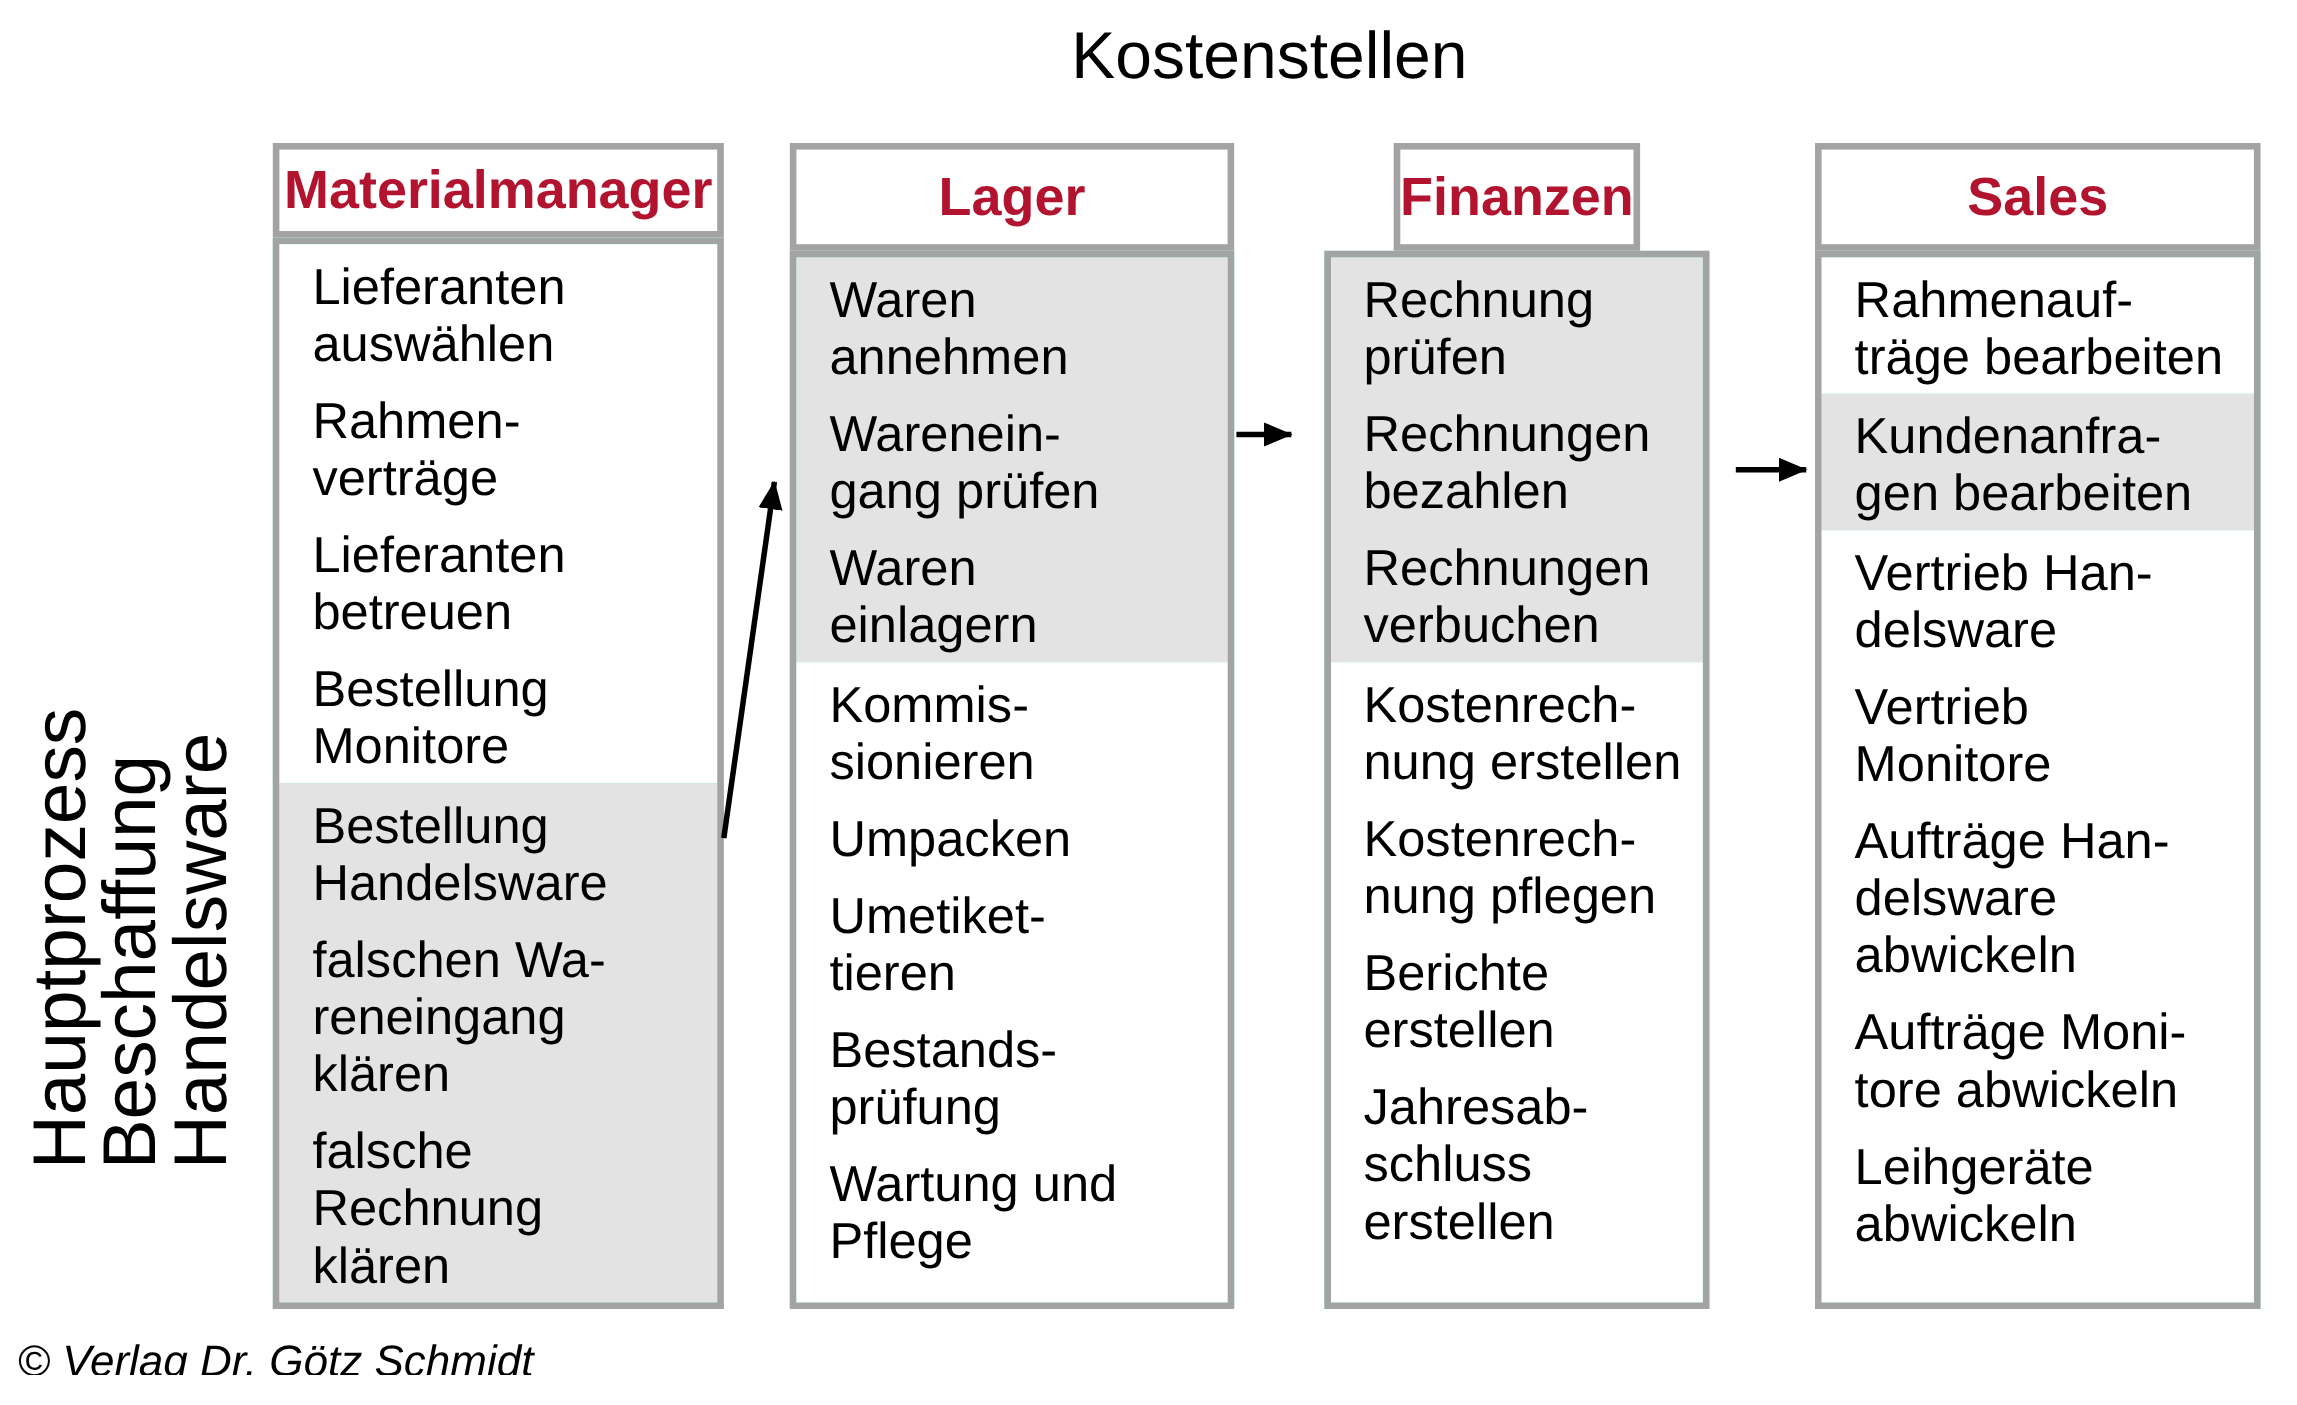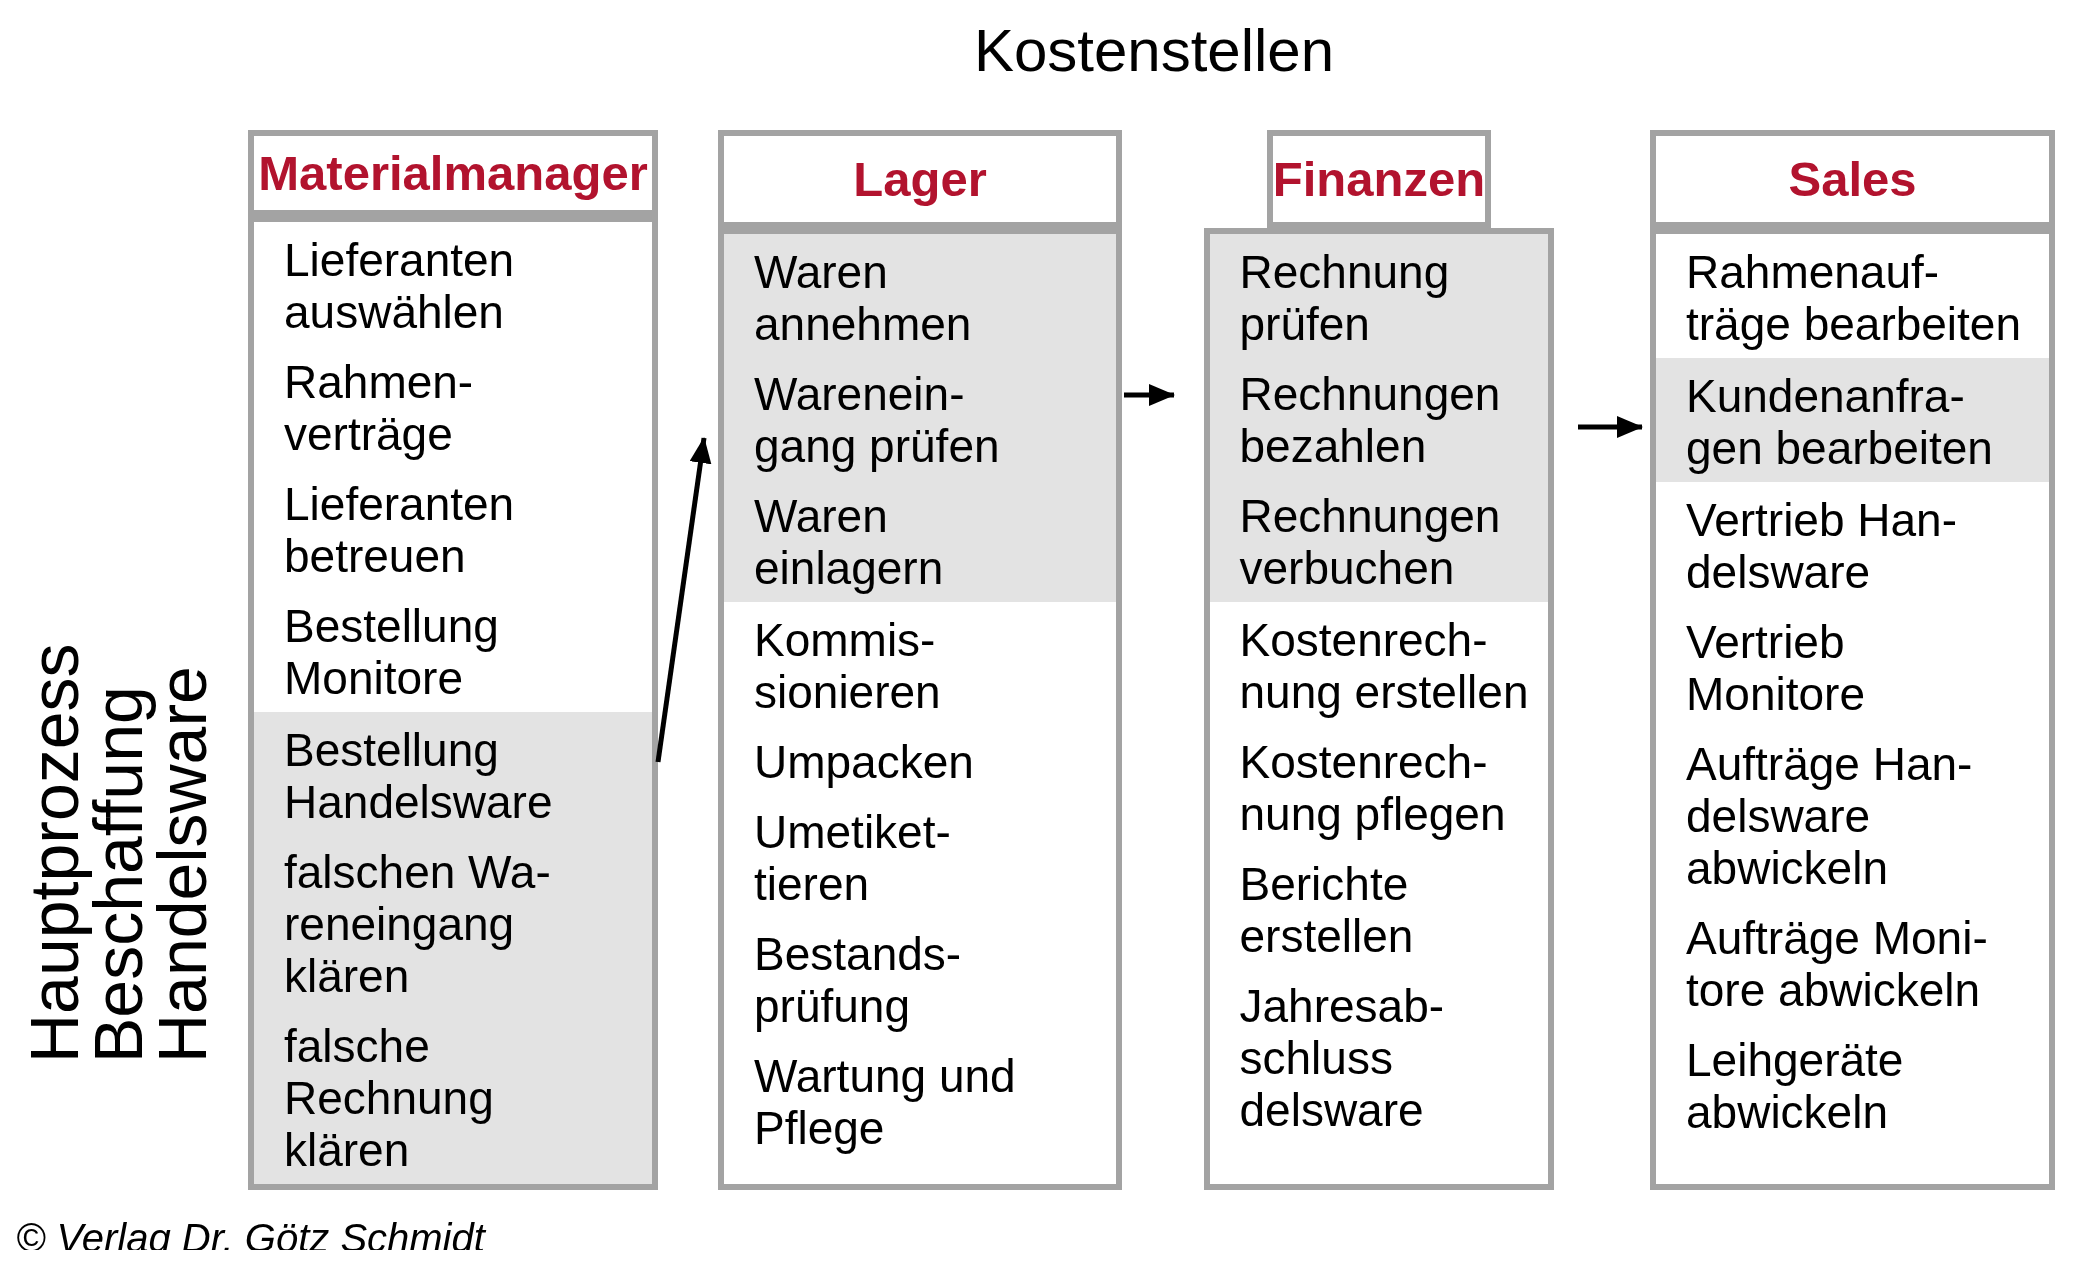--- a/index.html
+++ b/index.html
@@ -165,21 +165,21 @@
           </div>
           <div class="segment">
             <div class="item">Kostenrech-
 nung erstellen</div>
             <div class="item">Kostenrech-
 nung pflegen</div>
             <div class="item">Berichte
 erstellen</div>
             <div class="item">Jahresab-
 schluss
-delsware</div>
+erstellen</div>
           </div>
         </div>
       </div>
       <div class="column">
         <div class="col-header">Sales</div>
         <div class="col-body">
           <div class="segment">
             <div class="item">Rahmenauf-
 träge bearbeiten</div>
           </div>

